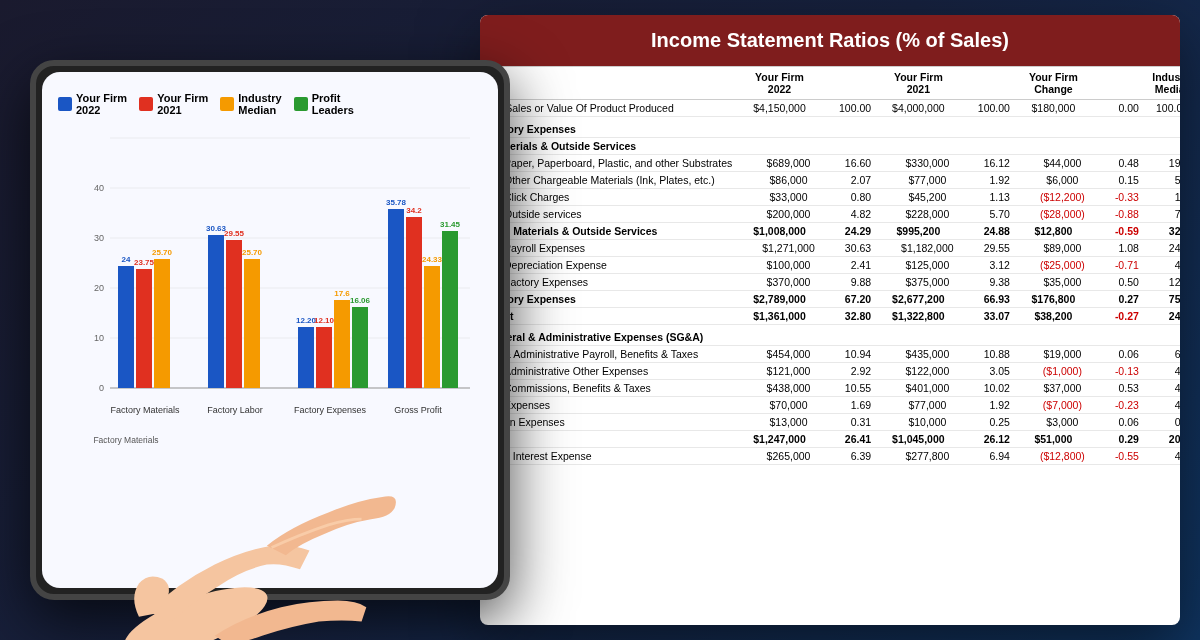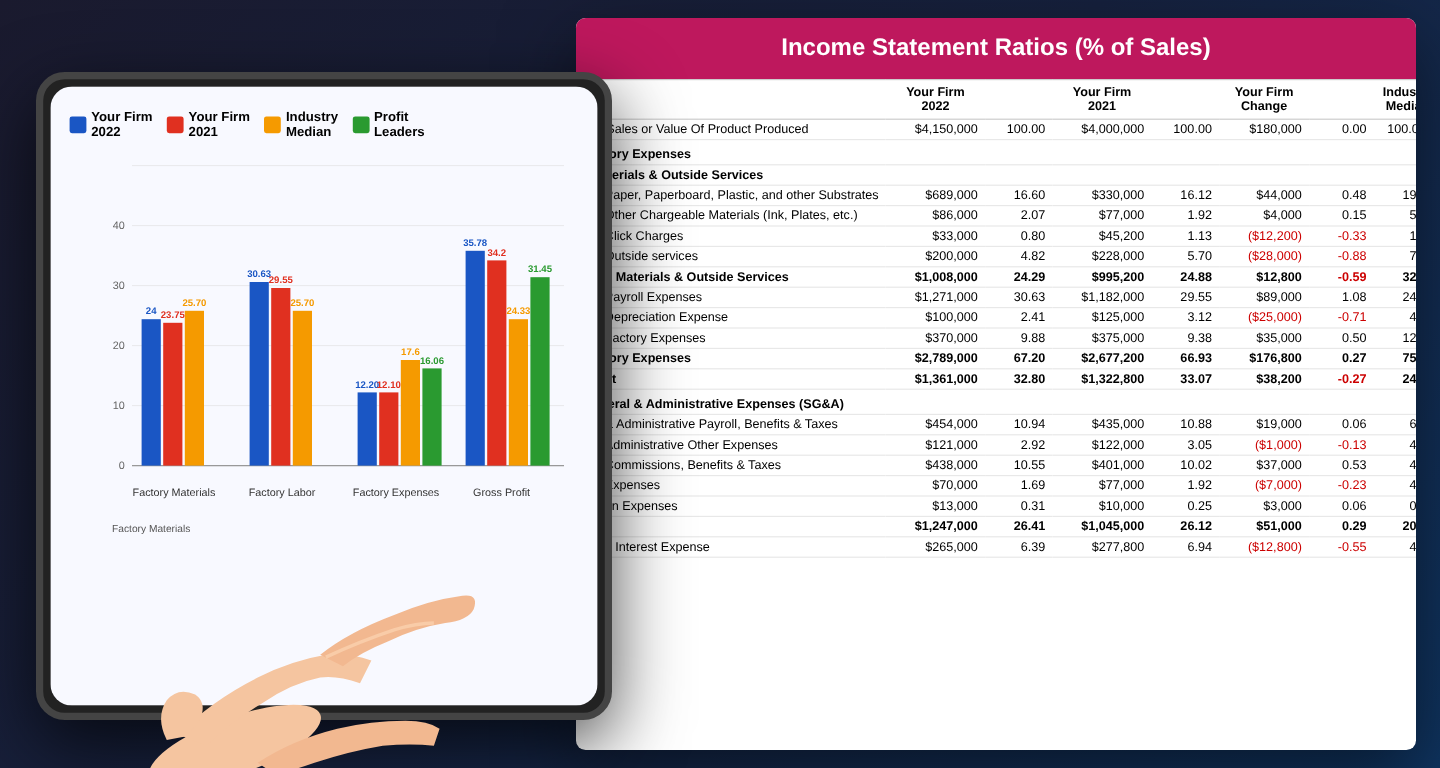--- a/index.html
+++ b/index.html
@@ -96,21 +96,21 @@
       width: 700px;
       height: 610px;
       background: #fff;
       border-radius: 8px;
       box-shadow: 0 20px 60px rgba(0,0,0,0.5);
       overflow: hidden;
       z-index: 5;
     }
 
     .doc-header {
-      background: #be185d;
+      background: #7f1d1d;
       color: white;
       text-align: center;
       padding: 14px;
       font-size: 20px;
       font-weight: bold;
     }
 
     .doc-table {
       width: 100%;
       border-collapse: collapse;
@@ -128,21 +128,21 @@
     }
 
     .doc-table td {
       padding: 2px 6px;
       border-bottom: 1px solid #e8e8e8;
       font-size: 10.5px;
       white-space: nowrap;
     }
 
     .col-label { min-width: 200px; }
-    .col-num { text-align: right; min-width: 55px; }
+    .col-num { text-align: center; min-width: 55px; }
     .col-pct { text-align: right; min-width: 38px; }
 
     .section-header {
       font-weight: bold;
       background: #fff;
     }
 
     .sub-section {
       font-weight: bold;
       padding-left: 12px !important;
@@ -222,21 +222,21 @@
         <td class="col-pct indented ">0.48</td>
         <td class="col-pct indented">19.46</td>
 
       </tr>
           <tr>
         <td class="col-label indented">Other Chargeable Materials (Ink, Plates, etc.)</td>
         <td class="col-num indented">$86,000</td>
         <td class="col-pct indented">2.07</td>
         <td class="col-num indented">$77,000</td>
         <td class="col-pct indented">1.92</td>
-        <td class="col-num indented ">$4,000</td>
+        <td class="col-num indented ">$6,000</td>
         <td class="col-pct indented ">0.15</td>
         <td class="col-pct indented">5.00</td>
 
       </tr>
           <tr>
         <td class="col-label indented">Click Charges</td>
         <td class="col-num indented">$33,000</td>
         <td class="col-pct indented">0.80</td>
         <td class="col-num indented">$45,200</td>
         <td class="col-pct indented">1.13</td>

